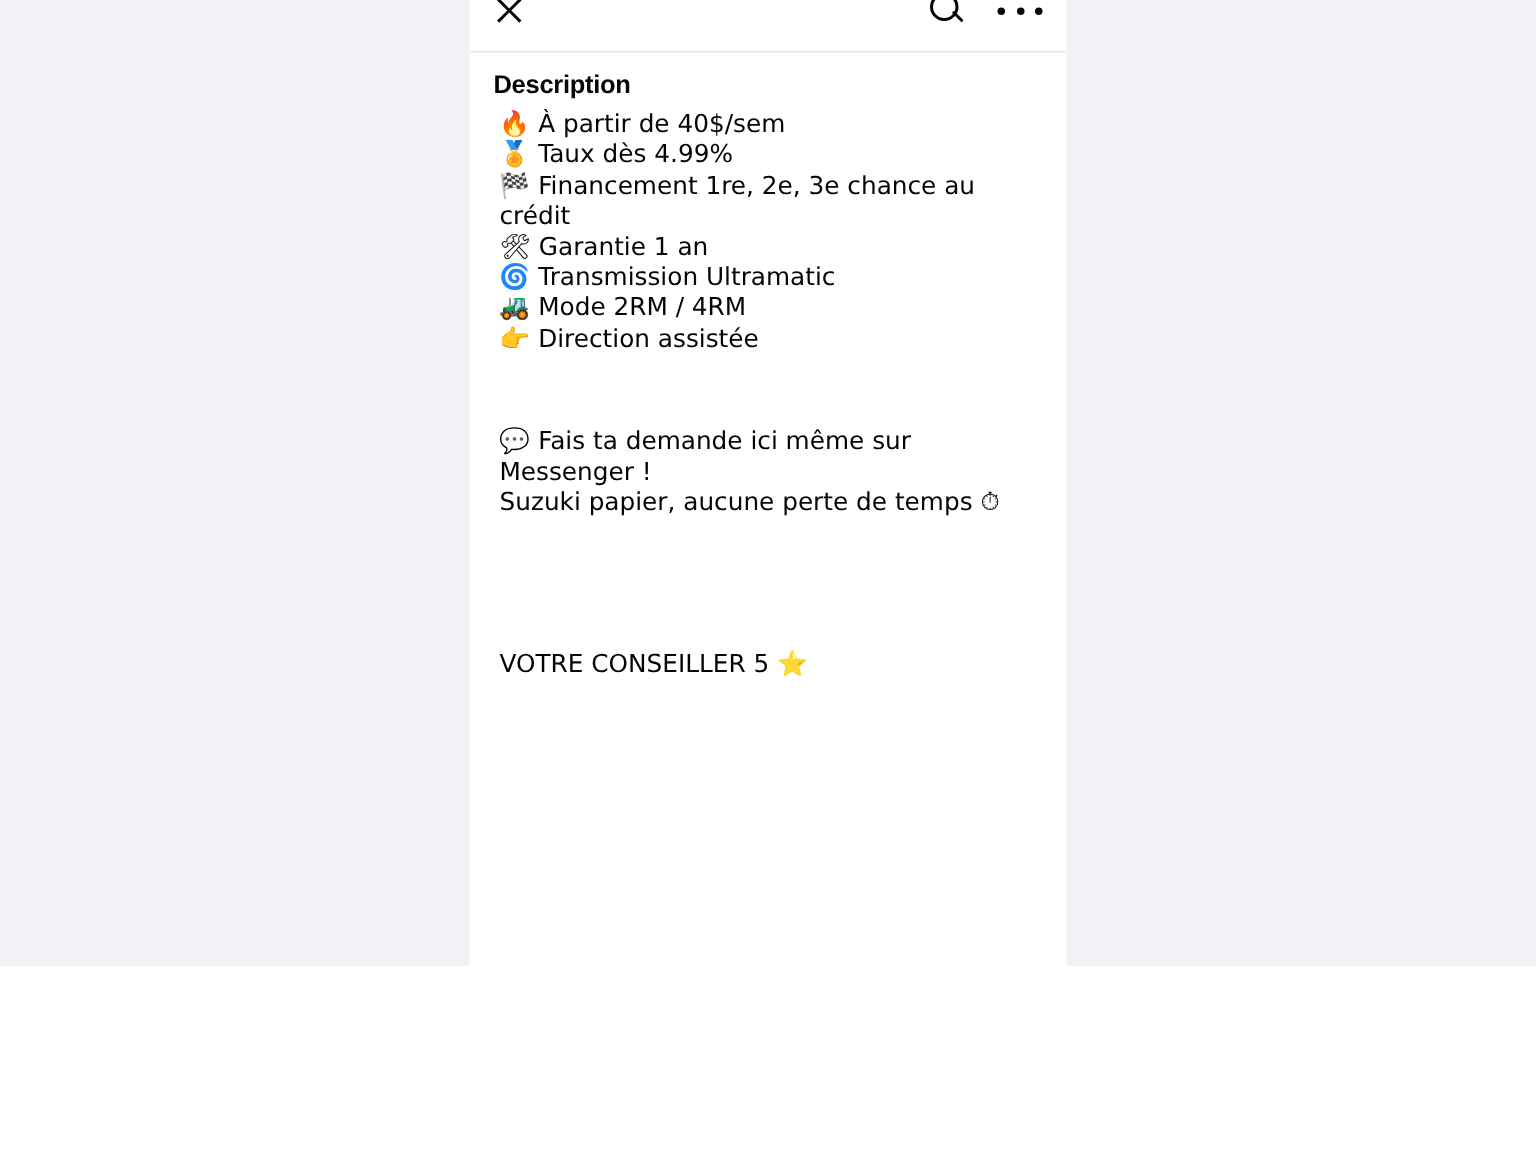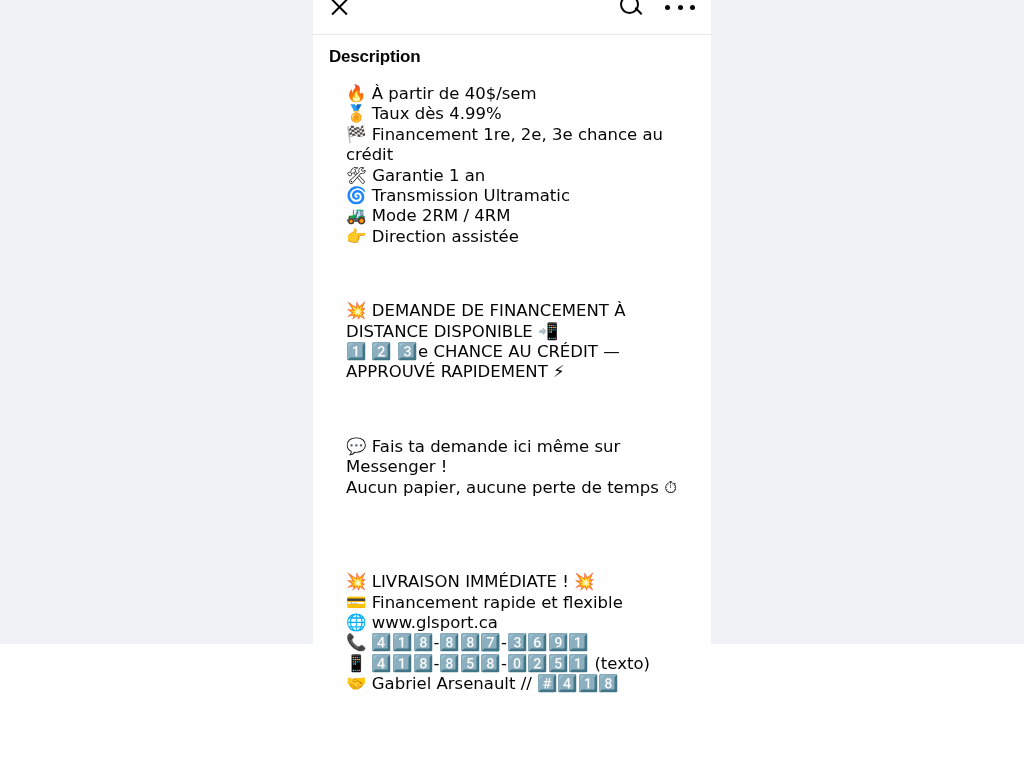--- a/index.html
+++ b/index.html
@@ -112,21 +112,21 @@
     margin: 12px 0 6px 0;
     letter-spacing: -0.2px;
   }
   .desc {
     font-size: 16.5px;
     line-height: 20.4px;
     color: #050505;
     white-space: pre-wrap;
     word-wrap: break-word;
   }
-  .block { margin: 17px; }
+  .block { margin: 4px; }
   .gap { height: 20px; }
   .emoji {
     font-family: "DejaVu Sans", sans-serif;
   }
 </style>
 </head>
 <body>
 
 <div class="screen">
 
@@ -150,32 +150,24 @@
       <div class="section-title">Description</div>
 
       <div class="desc block emoji">🔥 À partir de 40$/sem
 🏅 Taux dès 4.99%
 🏁 Financement 1re, 2e, 3e chance au crédit
 🛠 Garantie 1 an
 🌀 Transmission Ultramatic
 🚜 Mode 2RM / 4RM
 👉 Direction assistée</div>
       <div class="gap"></div>
-      <div class="desc block emoji">💥 DEMANDE DE FINANCEMENT À DISTANCE DISPONIBLE 📲
-1️⃣ 2️⃣ 3️⃣e CHANCE AU CRÉDIT — APPROUVÉ RAPIDEMENT ⚡</div>
       <div class="gap"></div>
       <div class="desc block emoji">💬 Fais ta demande ici même sur Messenger !
-Aucun papier, aucune perte de temps ⏱</div>
+Suzuki papier, aucune perte de temps ⏱</div>
       <div class="gap"></div>
       <div class="gap"></div>
-      <div class="desc block emoji">💥 LIVRAISON IMMÉDIATE ! 💥
-💳 Financement rapide et flexible
-🌐 www.glsport.ca
-📞 4️⃣1️⃣8️⃣-8️⃣8️⃣7️⃣-3️⃣6️⃣9️⃣1️⃣
-📱 4️⃣1️⃣8️⃣-8️⃣5️⃣8️⃣-0️⃣2️⃣5️⃣1️⃣ (texto)
-🤝 Gabriel Arsenault // #️⃣4️⃣1️⃣8️⃣</div>
       <div class="gap"></div>
       <div class="gap"></div>
       <div class="desc block emoji">VOTRE CONSEILLER 5 ⭐</div>
 
     </div>
   </div>
 </div>
 
 </body></html>

